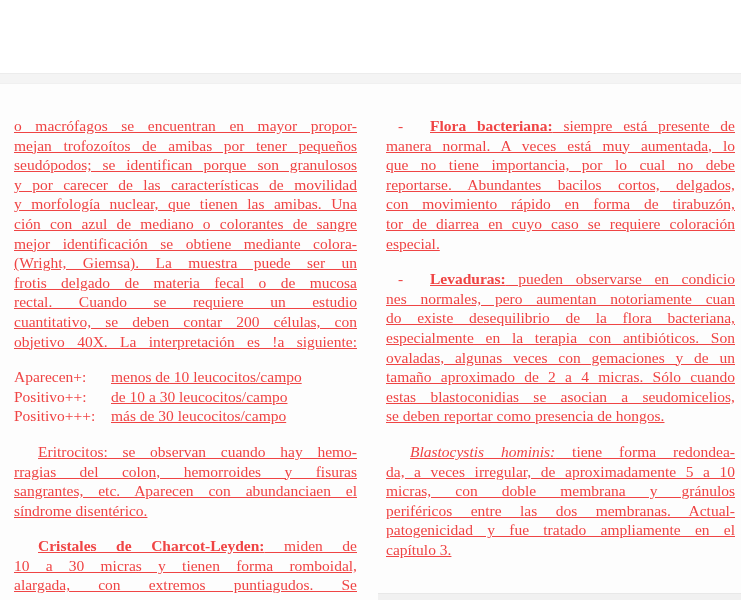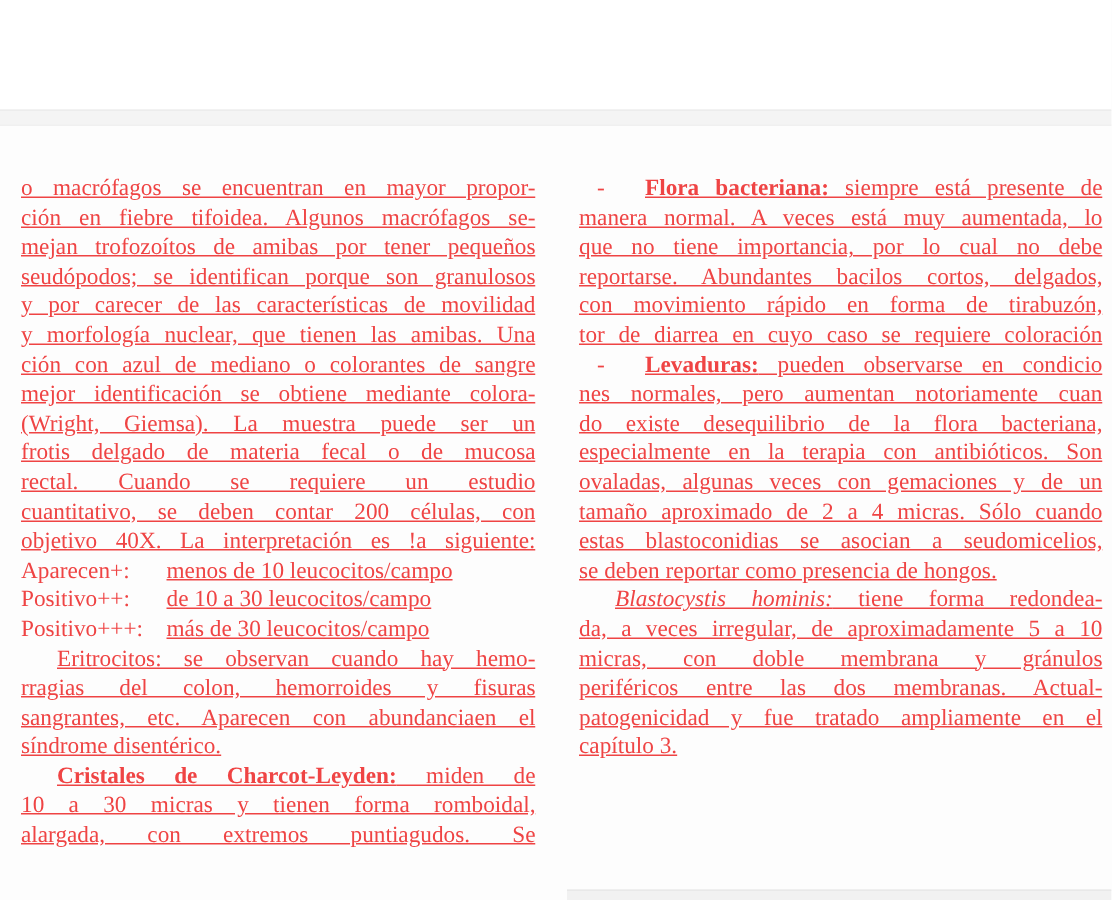--- a/index.html
+++ b/index.html
@@ -39,21 +39,21 @@
   .line {
     height: 19.6px;
     line-height: 19.6px;
     white-space: nowrap;
     overflow: hidden;
     text-align: justify;
     text-justify: inter-word;
   }
   .line.j  { text-align-last: justify; }
   .line.nj { text-align-last: left; }
-  .line.gap { }
+  .line.gap { margin-top: 16px; }
   .line.ind { text-indent: 24px; }
   .b { font-weight: bold; }
   .i { font-style: italic; }
   .dash {
     display: inline-block;
     width: 44px;
     padding-left: 12px;
     box-sizing: border-box;
     text-indent: 0;
   }
@@ -64,21 +64,20 @@
   }
 </style>
 </head>
 <body>
 
 <div class="top-white"></div>
 <div class="top-band"></div>
 
 <div class="col" id="col-left">
     <div class="line j"><span>o macrófagos se encuentran en mayor propor-</span></div>
-    <div class="line j"><span>ción en fiebre tifoidea. Algunos macrófagos se-</span></div>
     <div class="line j"><span>mejan trofozoítos de amibas por tener pequeños</span></div>
     <div class="line j"><span>seudópodos; se identifican porque son granulosos</span></div>
     <div class="line j"><span>y por carecer de las características de movilidad</span></div>
     <div class="line j"><span>y morfología nuclear, que tienen las amibas. Una</span></div>
     <div class="line j"><span>ción con azul de mediano o colorantes de sangre</span></div>
     <div class="line j"><span>mejor identificación se obtiene mediante colora-</span></div>
     <div class="line j"><span>(Wright, Giemsa). La muestra puede ser un</span></div>
     <div class="line j"><span>frotis delgado de materia fecal o de mucosa</span></div>
     <div class="line j"><span>rectal. Cuando se requiere un estudio</span></div>
     <div class="line j"><span>cuantitativo, se deben contar 200 células, con</span></div>
@@ -94,20 +93,21 @@
     <div class="line j"><span>10 a 30 micras y tienen forma romboidal,</span></div>
     <div class="line j"><span>alargada, con extremos puntiagudos. Se</span></div>
   </div>
 <div class="col" id="col-right">
     <div class="line j"><span class="dash">-</span><span class="b">Flora bacteriana:</span><span> siempre está presente de</span></div>
     <div class="line j"><span>manera normal. A veces está muy aumentada, lo</span></div>
     <div class="line j"><span>que no tiene importancia, por lo cual no debe</span></div>
     <div class="line j"><span>reportarse. Abundantes bacilos cortos, delgados,</span></div>
     <div class="line j"><span>con movimiento rápido en forma de tirabuzón,</span></div>
     <div class="line j"><span>tor de diarrea en cuyo caso se requiere coloración</span></div>
+    <div class="line nj"><span>especial.</span></div>
     <div class="line j gap"><span class="dash">-</span><span class="b">Levaduras:</span><span> pueden observarse en condicio</span></div>
     <div class="line j"><span>nes normales, pero aumentan notoriamente cuan</span></div>
     <div class="line j"><span>do existe desequilibrio de la flora bacteriana,</span></div>
     <div class="line j"><span>especialmente en la terapia con antibióticos. Son</span></div>
     <div class="line j"><span>ovaladas, algunas veces con gemaciones y de un</span></div>
     <div class="line j"><span>tamaño aproximado de 2 a 4 micras. Sólo cuando</span></div>
     <div class="line j"><span>estas blastoconidias se asocian a seudomicelios,</span></div>
     <div class="line nj"><span>se deben reportar como presencia de hongos.</span></div>
     <div class="line j gap ind"><span class="i">Blastocystis hominis:</span><span> tiene forma redondea-</span></div>
     <div class="line j"><span>da, a veces irregular, de aproximadamente 5 a 10</span></div>

